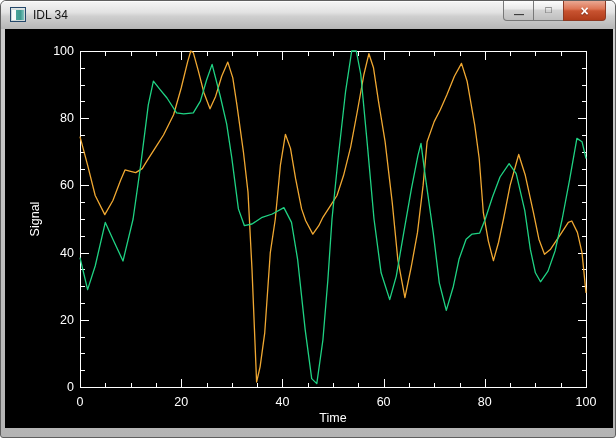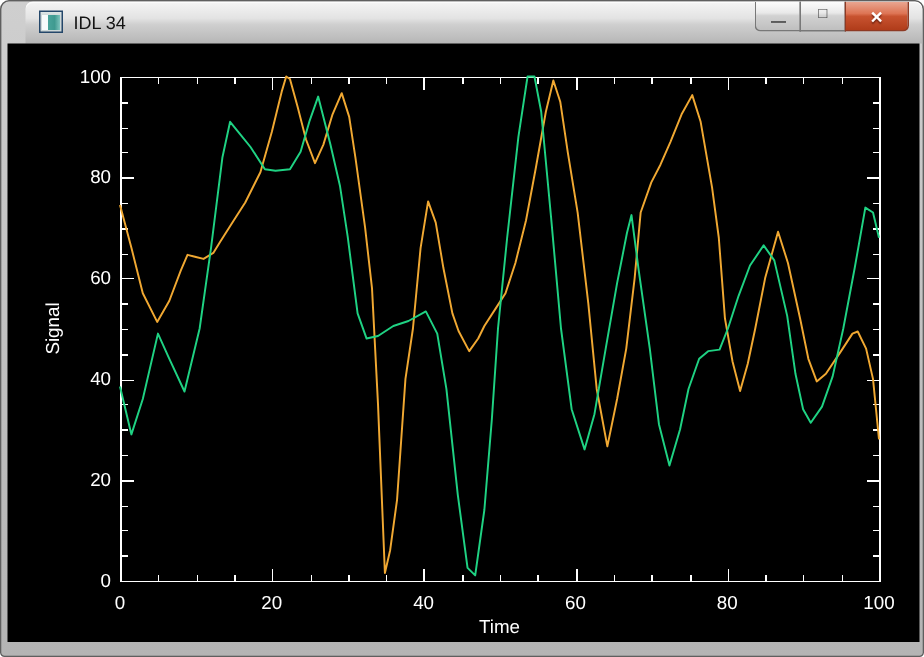--- a/index.html
+++ b/index.html
@@ -5,21 +5,21 @@
   html,body{margin:0;padding:0;background:#ffffff;}
   .window{
     position:relative;width:616px;height:438px;box-sizing:border-box;
     background:linear-gradient(#cfcfcf,#b4b4b4);
     border:1px solid #5f5f5f;
     border-radius:6px 6px 3px 3px;
     overflow:hidden;
     font-family:"Liberation Sans",sans-serif;
   }
   .titlebar{
-    position:absolute;left:16px;top:0;right:0;height:28px;
+    position:absolute;left:0;top:0;right:0;height:28px;
     background:linear-gradient(#f5f5f5,#e3e3e3 40%,#cfcfcf 55%,#b6b6b6);
     border-radius:5px 5px 0 0;
     box-shadow:inset 0 1px 0 #fcfcfc;
     padding-left:32px;
   }
   .app-icon{position:absolute;left:9px;top:6px;width:16px;height:15px;
     border:1px solid #24476a;box-sizing:border-box;
     background:linear-gradient(#dfe6e6,#cdd8d8 20%,#cdd8d8 20%);}
   .app-icon .pane{position:absolute;left:1px;top:2px;right:1px;bottom:1px;
     background:linear-gradient(90deg,#f7fbfb 34%,#49a49b 34%,#3f9a90 70%,#7fc4bd);}

